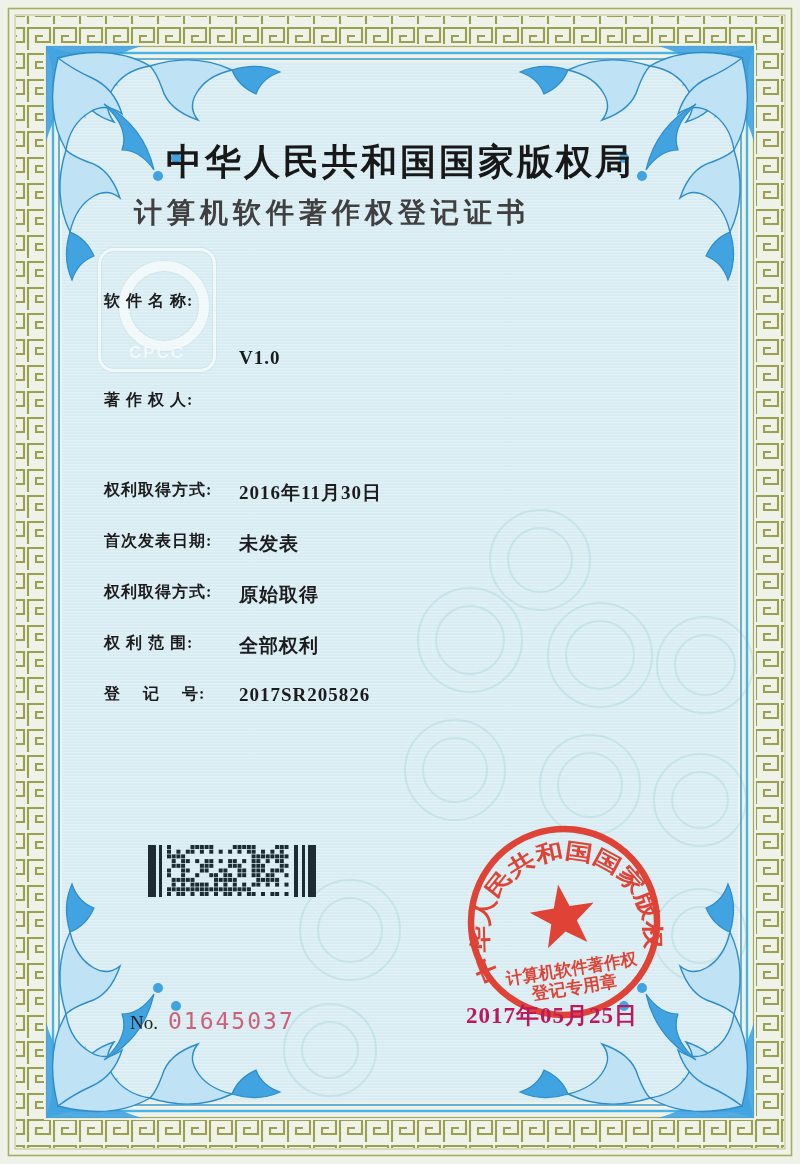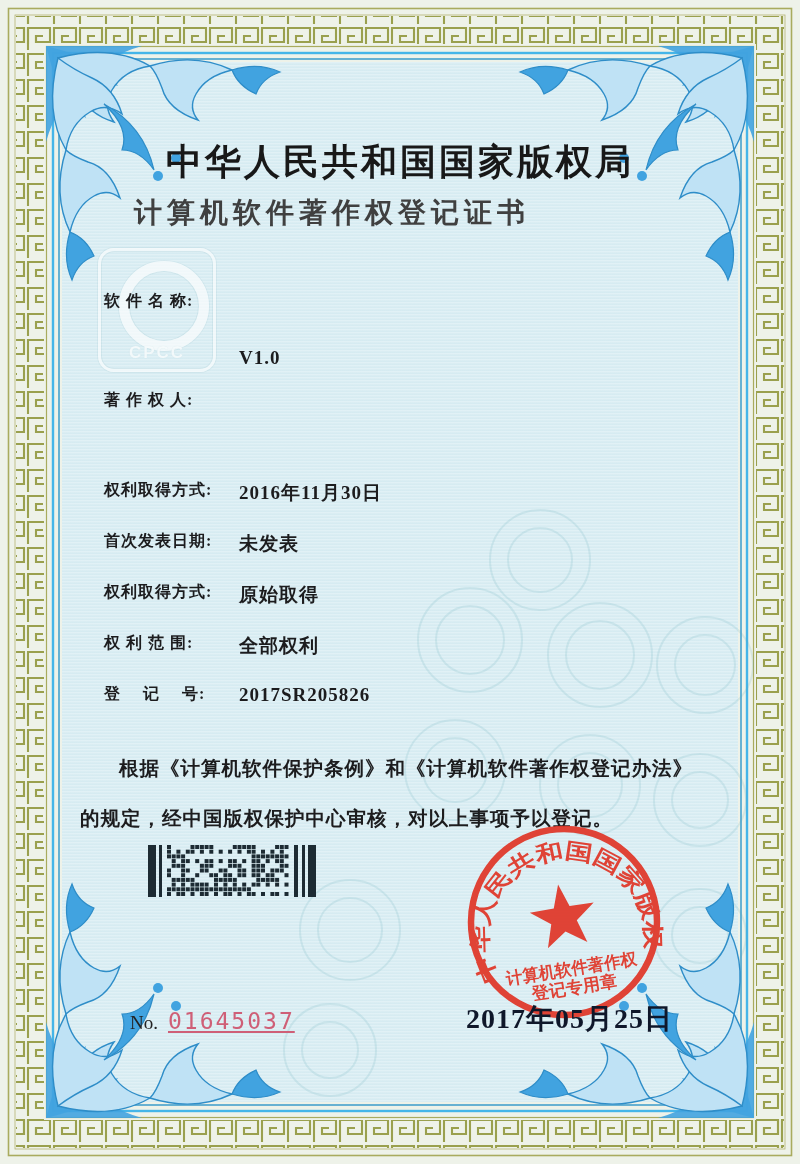--- a/index.html
+++ b/index.html
@@ -54,27 +54,27 @@
   }
   #cpcc-watermark .wm-text{
     position:absolute;left:0;bottom:6px;width:100%;text-align:center;
     font-family:"Liberation Sans",sans-serif;font-size:17px;font-weight:700;
     color:rgba(255,255,255,0.9);text-shadow:0 0 1px rgba(150,190,200,0.4);
     letter-spacing:2px;
   }
   #seal{position:absolute;left:458px;top:816px;width:212px;height:212px;z-index:7;transform:rotate(-7deg);opacity:0.94;}
   #seal-date{
     position:absolute;left:466px;top:1000px;z-index:8;
-    font-size:28px;font-weight:700;letter-spacing:1px;color:#0f172a;
+    font-size:23px;font-weight:700;letter-spacing:1px;color:#be185d;
   }
   #footer-no{position:absolute;left:130px;top:1008px;z-index:6;}
   #footer-no .no-label{font-size:19px;color:#222;font-weight:400;}
   #footer-no .no-value{
     font-family:"DejaVu Sans Mono",monospace;font-size:23px;color:#cf5f77;
-    letter-spacing:2px;margin-left:10px;font-weight:400;text-decoration:underline;
+    letter-spacing:2px;margin-left:10px;font-weight:400;
   }
 </style>
 </head>
 <body>
 
 <div id="page">
 
   <svg id="borders" width="800" height="1164" aria-hidden="true">
     <defs>
       <pattern id="meander" width="26" height="26" patternUnits="userSpaceOnUse">
@@ -165,21 +165,20 @@
 
   <div class="field-label" style="top:582px">权利取得方式:</div>
   <div class="field-value" style="top:582px">原始取得</div>
 
   <div class="field-label" style="top:633px">权 利 范 围:</div>
   <div class="field-value" style="top:633px">全部权利</div>
 
   <div class="field-label" style="top:684px">登　 记　 号:</div>
   <div class="field-value" style="top:684px">2017SR205826</div>
 
-  <div class="txt" id="statement">根据《计算机软件保护条例》和《计算机软件著作权登记办法》的规定，经中国版权保护中心审核，对以上事项予以登记。</div>
 
   <svg id="barcode" width="168" height="56" aria-hidden="true">
       <rect x="0" y="2" width="8" height="52" fill="#1d2b33"></rect>
       <rect x="11" y="2" width="3" height="52" fill="#1d2b33"></rect>
       <rect x="160" y="2" width="8" height="52" fill="#1d2b33"></rect>
       <rect x="154" y="2" width="3" height="52" fill="#1d2b33"></rect>
       <rect x="146" y="2" width="4" height="52" fill="#1d2b33"></rect>
       <rect x="19" y="2" width="4" height="4" fill="#1d2b33"></rect>
       <rect x="42.5" y="2" width="4" height="4" fill="#1d2b33"></rect>
       <rect x="47.2" y="2" width="4" height="4" fill="#1d2b33"></rect>

